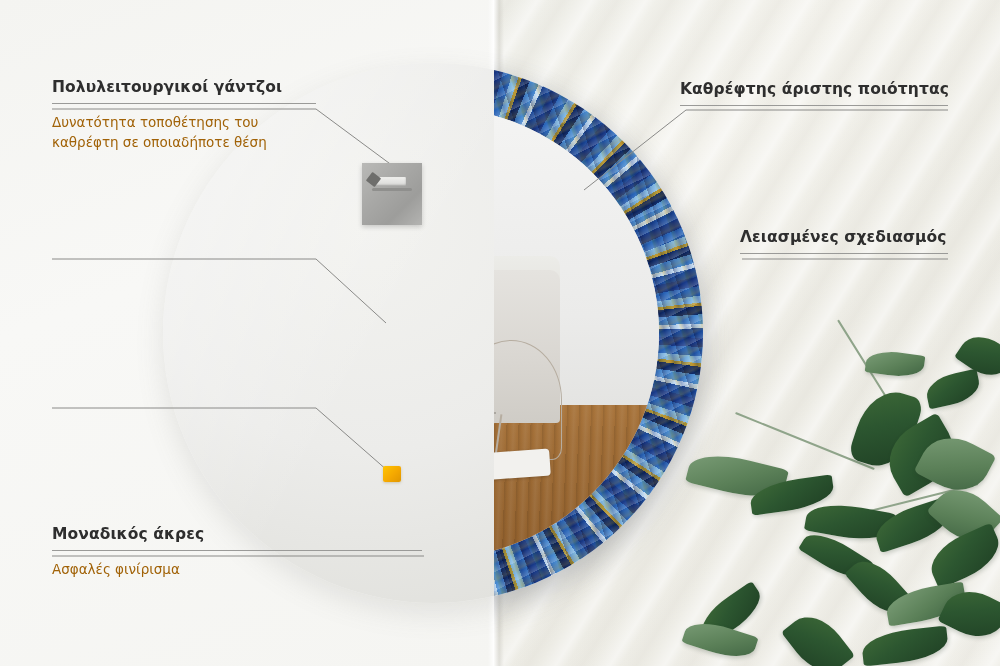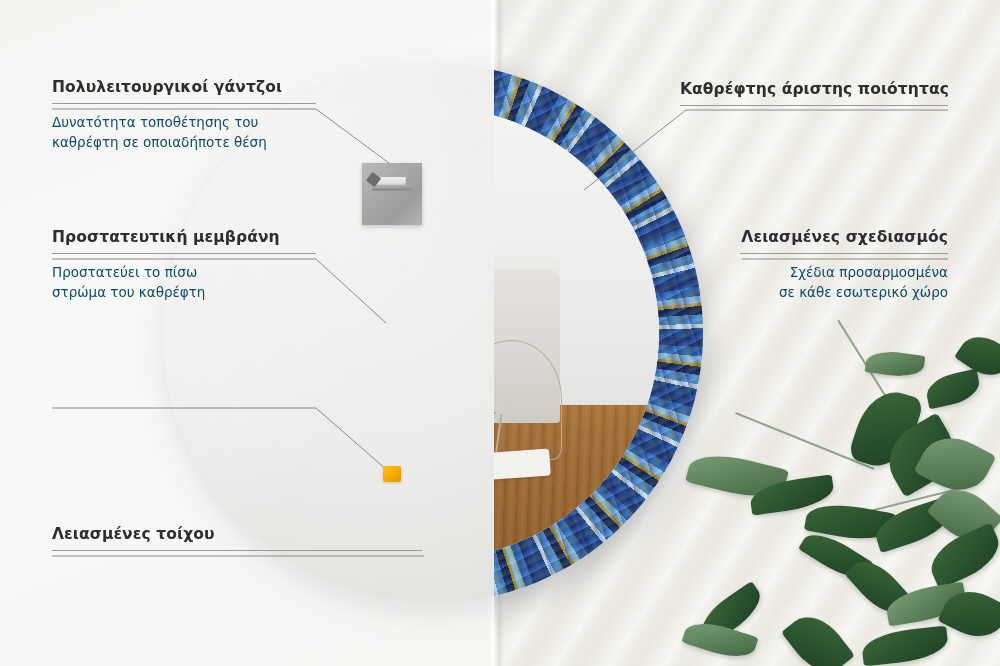--- a/index.html
+++ b/index.html
@@ -159,25 +159,25 @@
     border-radius:2px;box-shadow:0 1px 3px rgba(120,90,0,.25);
   }
 
   
   .block{position:absolute;}
   .block h3{
     margin:0;font-size:15.5px;font-weight:bold;color:#2e2e2e;letter-spacing:.1px;
     white-space:nowrap;
   }
   .block p{
-    margin:0;font-size:13.5px;line-height:1.45;color:#0c4a6e;font-weight:400;
+    margin:0;font-size:13.5px;line-height:1.45;color:#a16207;font-weight:400;
   }
   .block .rule{height:1px;background:#9a9a98;margin:7px 0 9px 0;}
   .block.left{text-align:left;}
-  .block.right{text-align:right;}
+  .block.right{text-align:left;}
 
   #b1{left:52px;top:78px;width:264px;}
   #b2{left:52px;top:228px;width:264px;}
   #b3{left:52px;top:377px;width:264px;}
   #b4{left:52px;top:525px;width:370px;}
   #r1{left:680px;top:80px;width:268px;}
   #r2{left:740px;top:228px;width:208px;}
 </style>
 </head>
 <body>
@@ -250,36 +250,31 @@
     <div class="bar"></div>
   </div>
   <div class="spacer"></div>
 
   <div class="block left" id="b1">
     <h3>Πολυλειτουργικοί γάντζοι</h3>
     <div class="rule"></div>
     <p>Δυνατότητα τοποθέτησης του<br>καθρέφτη σε οποιαδήποτε θέση</p>
   </div>
 
-  <div class="block left" id="b2">
-    <h3>Προστατευτική μεμβράνη</h3>
-    <div class="rule"></div>
-    <p>Προστατεύει το πίσω<br>στρώμα του καθρέφτη</p>
-  </div>
 
 
   <div class="block left" id="b4">
-    <h3>Λειασμένες τοίχου</h3>
-    <div class="rule"></div>
+    <h3>Μοναδικός άκρες</h3>
+    <div class="rule"></div>
+    <p>Ασφαλές φινίρισμα</p>
   </div>
 
   <div class="block right" id="r1">
     <h3>Καθρέφτης άριστης ποιότητας</h3>
     <div class="rule"></div>
   </div>
 
   <div class="block right" id="r2">
     <h3>Λειασμένες σχεδιασμός</h3>
     <div class="rule"></div>
-    <p>Σχέδια προσαρμοσμένα<br>σε κάθε εσωτερικό χώρο</p>
   </div>
 
 </div>
 
 </body></html>

